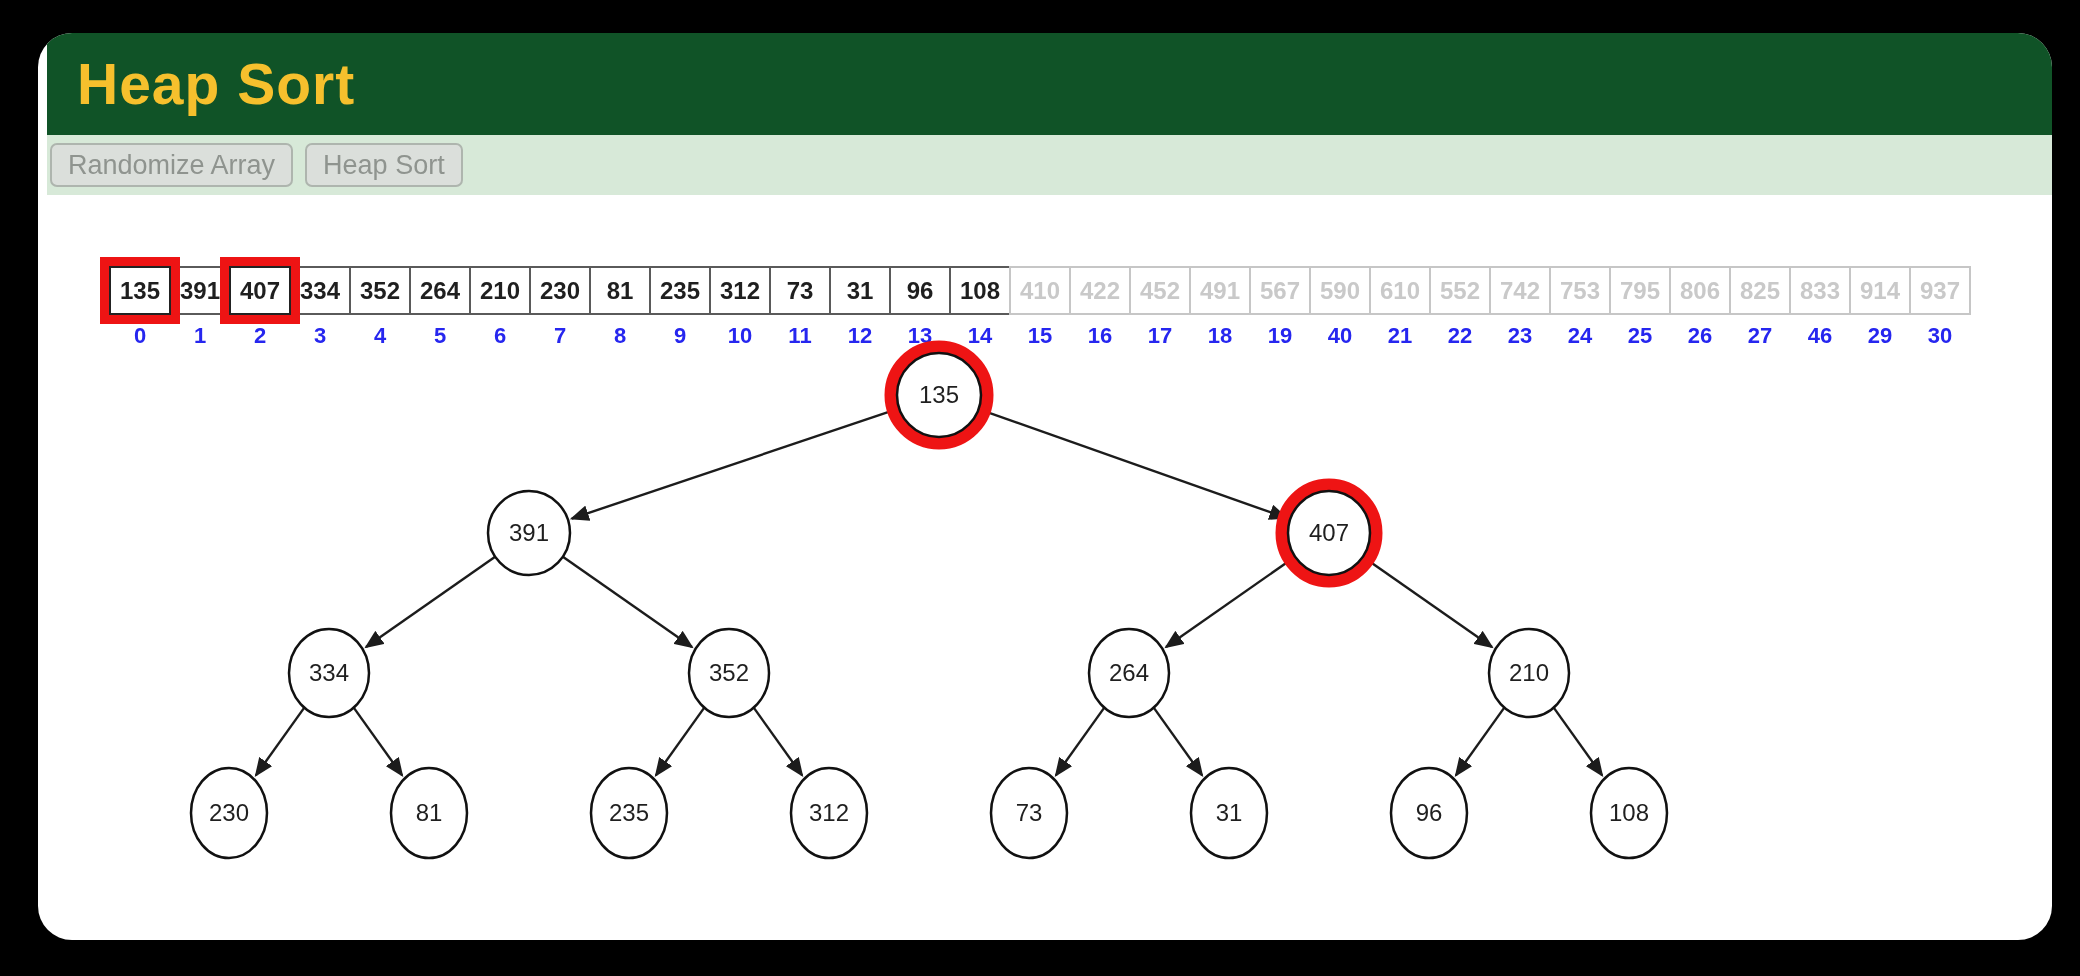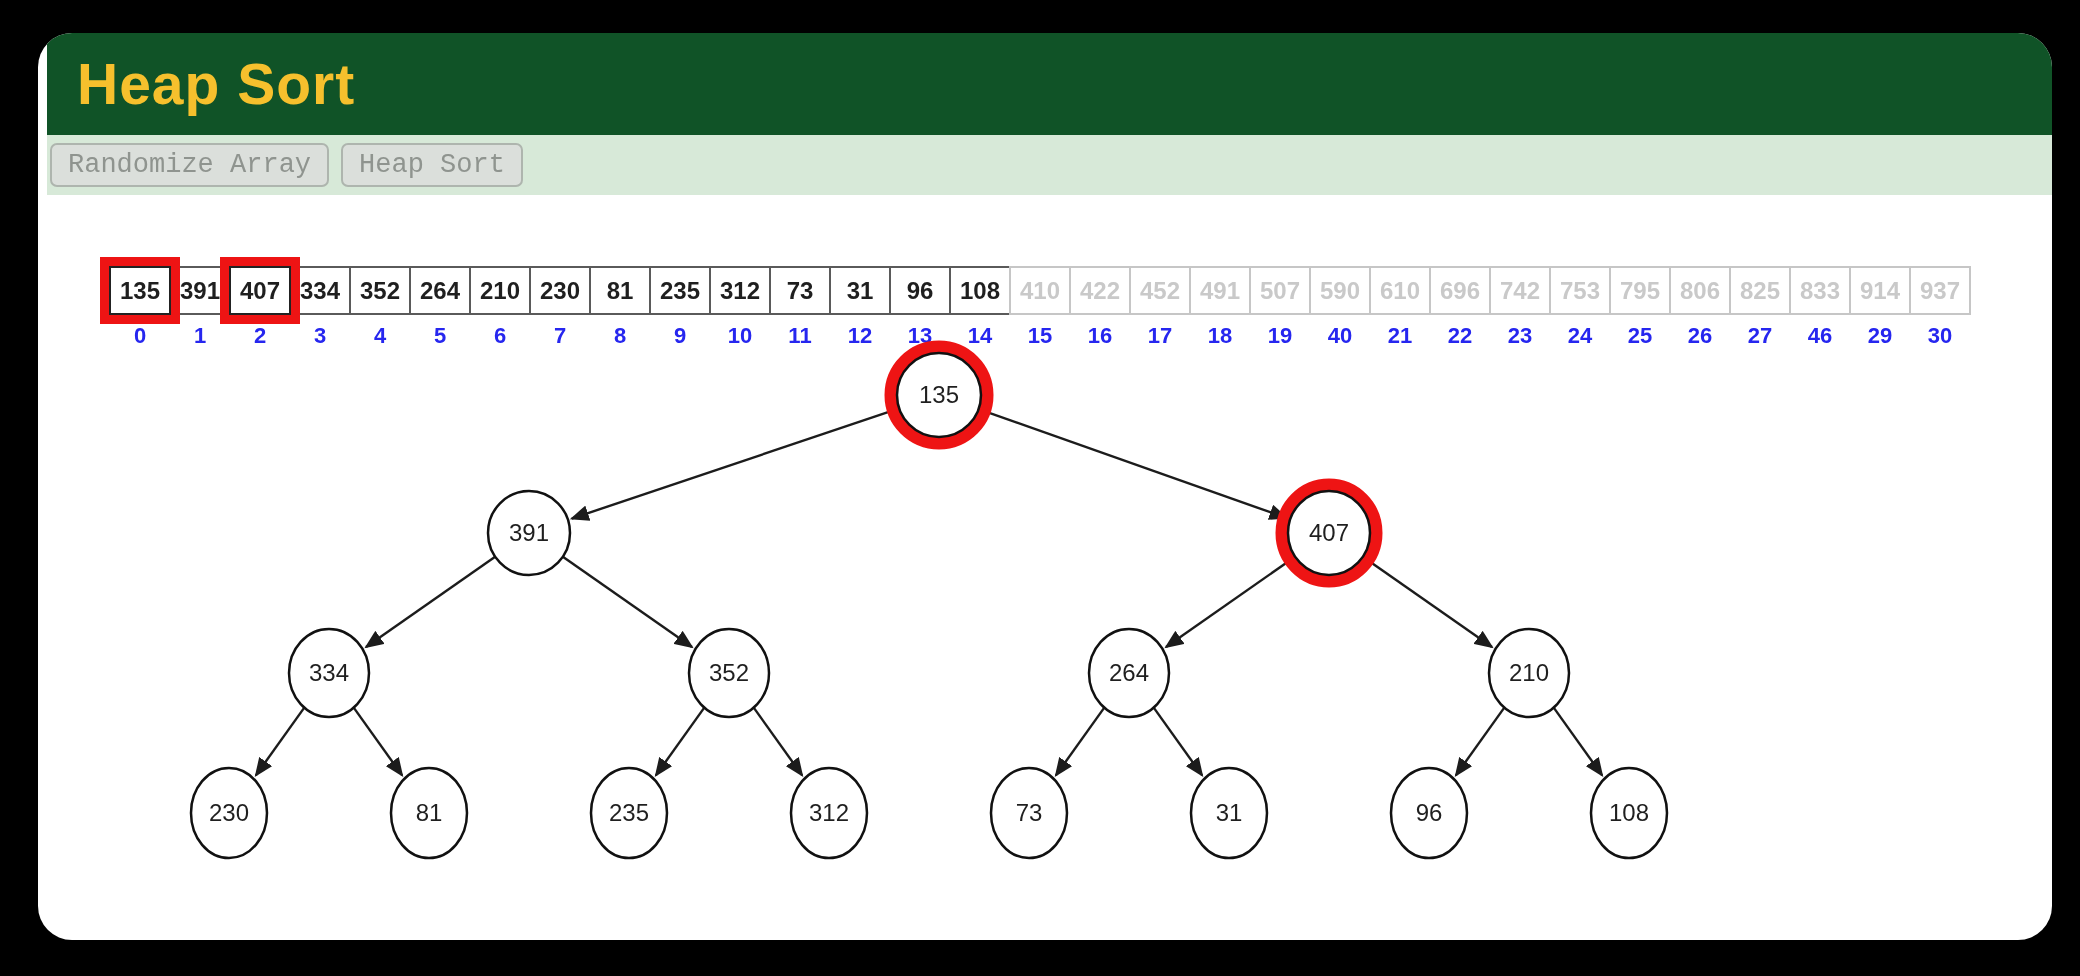--- a/index.html
+++ b/index.html
@@ -35,21 +35,21 @@
     background:var(--toolbar_bg);
     display:flex; align-items:center;
     padding-left:3px; gap:12px;
   }
   .tbtn {
     background:var(--button_bg);
     border:2px solid var(--button_border);
     border-radius:7px;
     color:var(--button_text);
     font-size:27px;
-    font-family:Liberation Mono, monospace;
+    font-family:Liberation Sans, sans-serif;
     padding:4px 16px;
     line-height:1.2;
   }
   .content {
     position:relative;
     height:646px;
     background:var(--card_bg);
   }
   .array-wrap {
     position:absolute; left:62px; top:71px;
@@ -110,24 +110,24 @@
           <div class="cell active">235</div>
           <div class="cell active">312</div>
           <div class="cell active">73</div>
           <div class="cell active">31</div>
           <div class="cell active">96</div>
           <div class="cell active">108</div>
           <div class="cell inactive">410</div>
           <div class="cell inactive">422</div>
           <div class="cell inactive">452</div>
           <div class="cell inactive">491</div>
-          <div class="cell inactive">507</div>
+          <div class="cell inactive">567</div>
           <div class="cell inactive">590</div>
           <div class="cell inactive">610</div>
-          <div class="cell inactive">696</div>
+          <div class="cell inactive">552</div>
           <div class="cell inactive">742</div>
           <div class="cell inactive">753</div>
           <div class="cell inactive">795</div>
           <div class="cell inactive">806</div>
           <div class="cell inactive">825</div>
           <div class="cell inactive">833</div>
           <div class="cell inactive">914</div>
           <div class="cell inactive">937</div>
         </div>
       <div class="idx-row">

